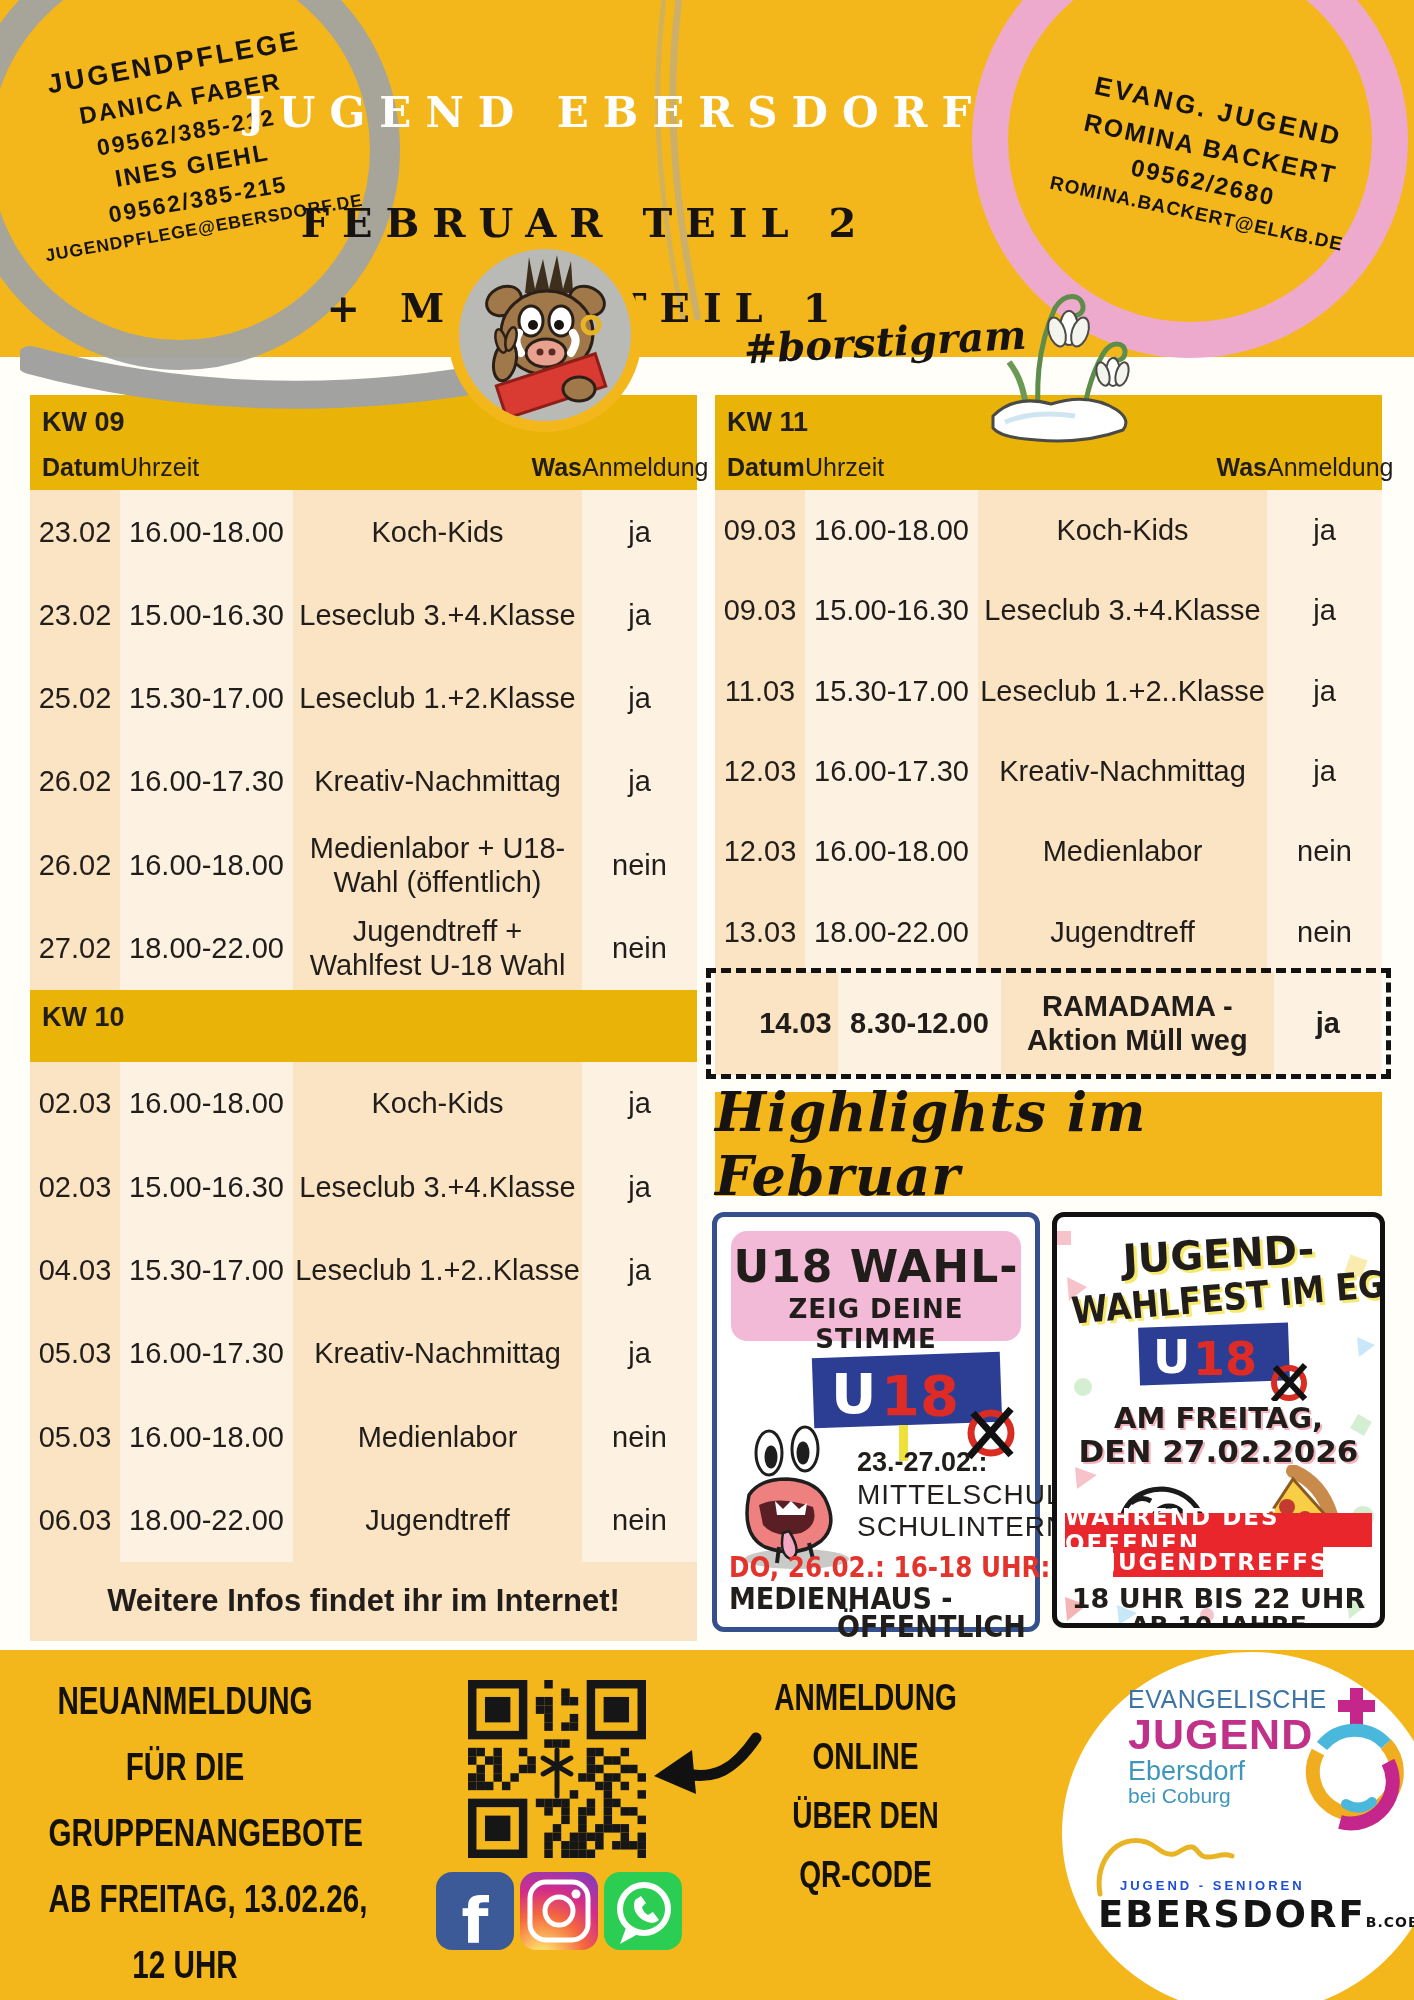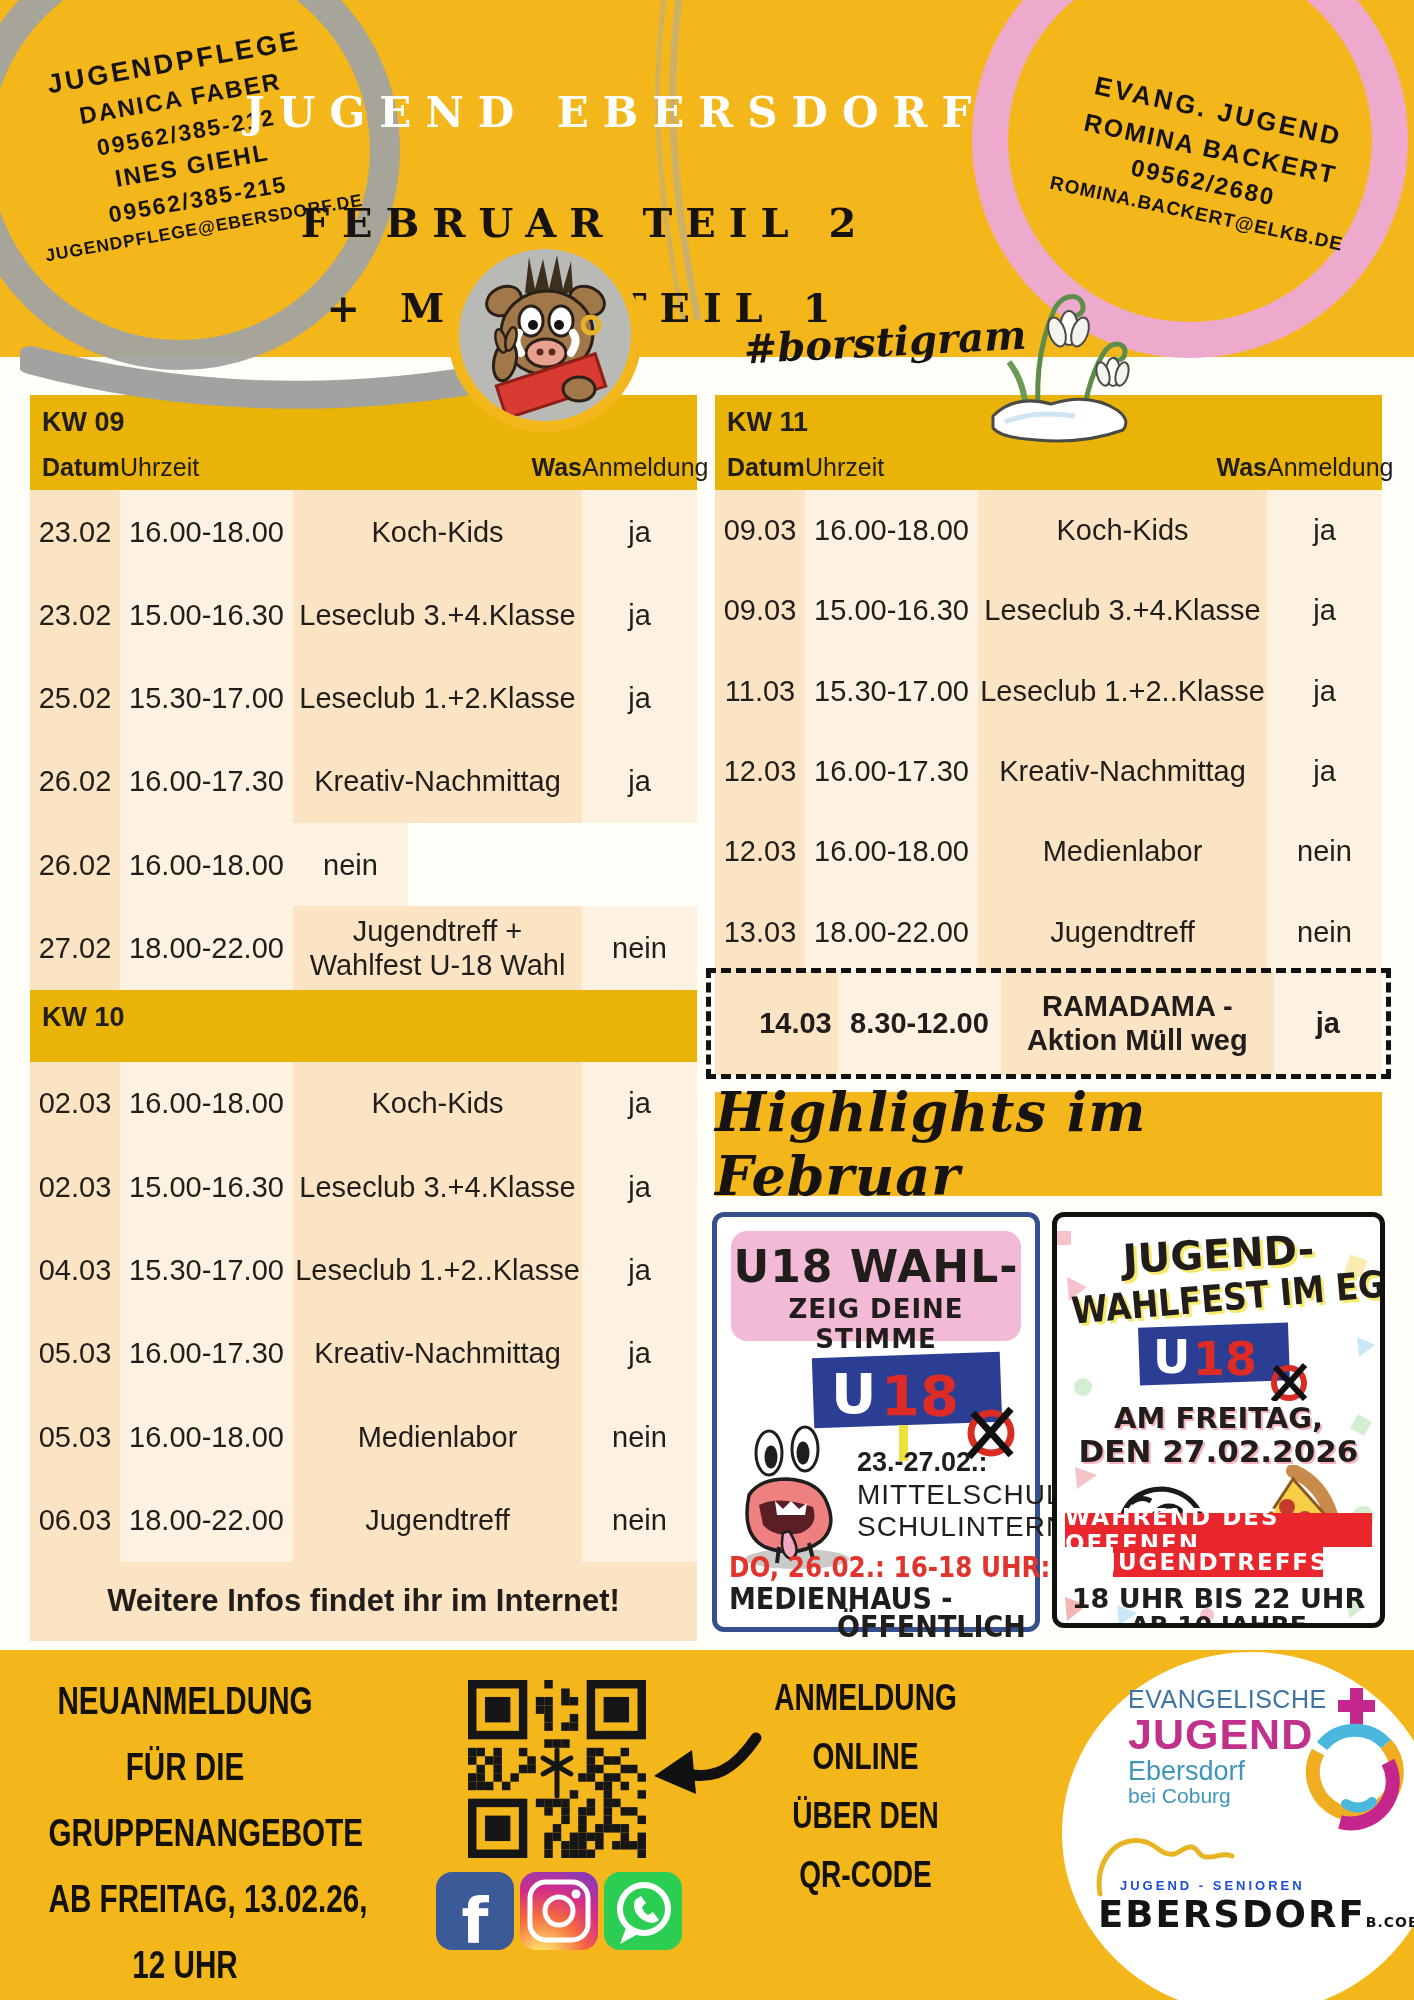--- a/index.html
+++ b/index.html
@@ -249,20 +249,23 @@
         <div class="cell c4">
           <div>ja</div>
         </div>
       </div>
       <div class="row">
         <div class="cell c1">
           <div>26.02</div>
         </div>
         <div class="cell c2">
           <div>16.00-18.00</div>
+        </div>
+        <div class="cell c3">
+          <div>Medienlabor + U18-<br>Wahl (öffentlich)</div>
         </div>
         <div class="cell c4">
           <div>nein</div>
         </div>
       </div>
       <div class="row">
         <div class="cell c1">
           <div>27.02</div>
         </div>
         <div class="cell c2">

